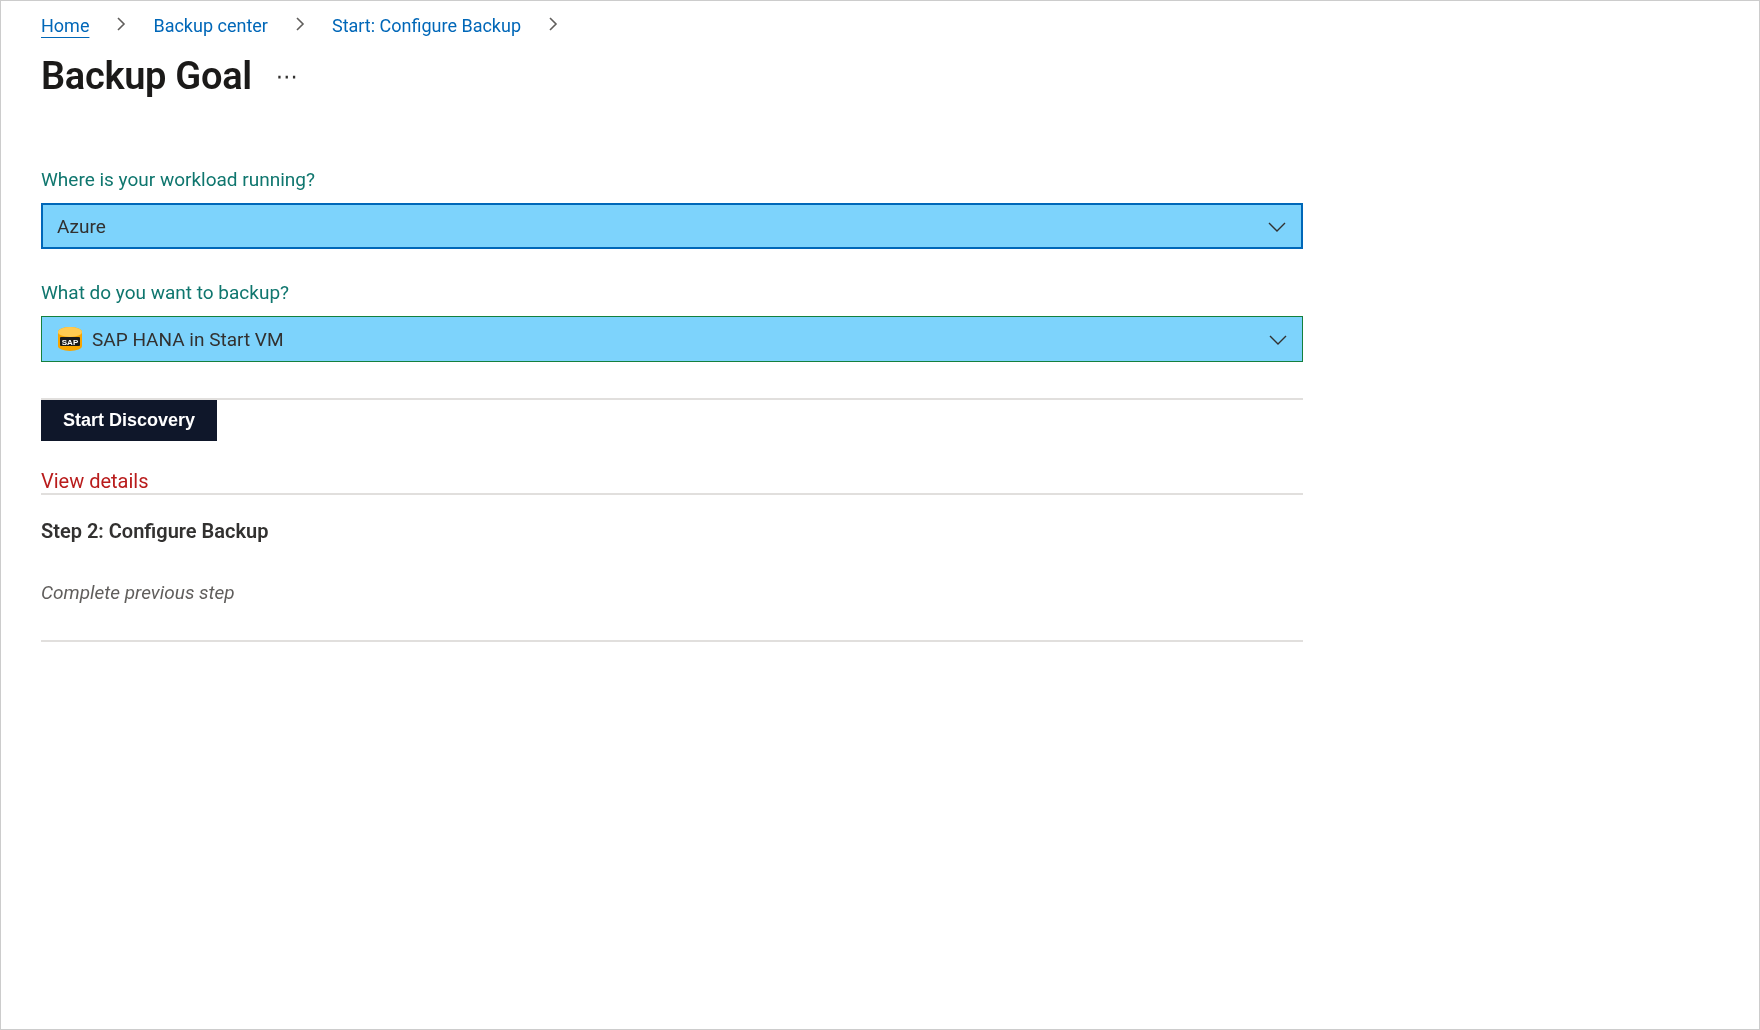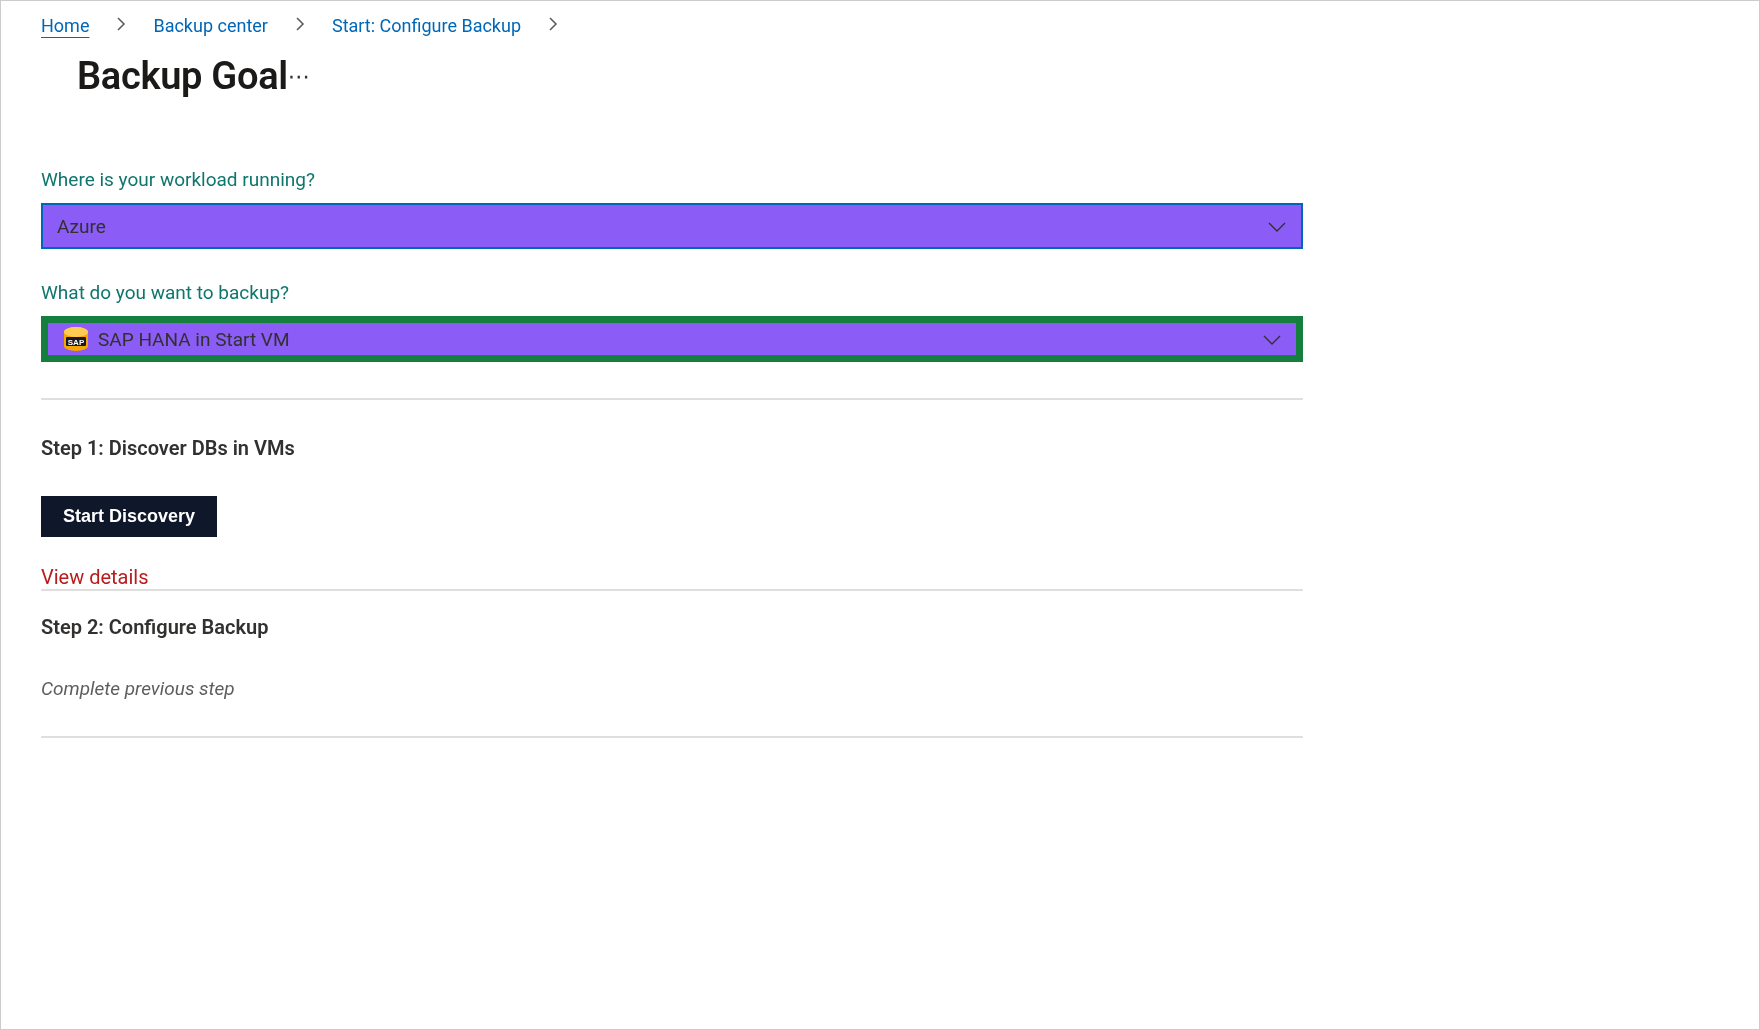--- a/index.html
+++ b/index.html
@@ -36,22 +36,22 @@
       text-underline-offset: 5px;
     }
     .breadcrumb .separator {
       color: #605e5c;
       font-size: 15px;
       user-select: none;
     }
     .page-title-row {
       display: flex;
       align-items: center;
+      gap: 24px;
       margin-bottom: 70px;
-      margin-left: 36px;
     }
     .page-title {
       font-size: 38px;
       font-weight: 600;
       color: #1b1a19;
       letter-spacing: -0.3px;
     }
     .more-dots {
       font-size: 22px;
       color: #323130;
@@ -69,27 +69,27 @@
     }
     .select {
       width: 100%;
       height: 46px;
       display: flex;
       align-items: center;
       justify-content: space-between;
       padding: 9px 14px;
       font-size: 19px;
       cursor: pointer;
-      background: #8b5cf6;
+      background: #7dd3fc;
     }
     .select.focused {
       border: 2.5px solid #0067b8;
     }
     .select.normal {
-      border: 7px solid #15803d;
+      border: 1px solid #15803d;
       align-items: center;
     }
     .select-content {
       display: flex;
       align-items: center;
       gap: 8px;
     }
     .sap-icon {
       width: 28px;
       height: 26px;
@@ -211,21 +211,20 @@
         <span class="chevron">
           <svg width="20" height="12" viewBox="0 0 20 12">
               <path d="M2 2 L10 10 L18 2" stroke="#323130" stroke-width="1.4" fill="none"></path>
             </svg>
         </span>
       </div>
     </div>
 
     <hr class="divider">
 
-    <div class="step-heading step-1">Step 1: Discover DBs in VMs</div>
 
     <button class="primary-button">Start Discovery</button>
     <br>
     <span class="link-button">View details</span>
 
     <hr class="divider">
 
     <div class="step-heading step-2">Step 2: Configure Backup</div>
 
     <div class="hint-text">Complete previous step</div>

